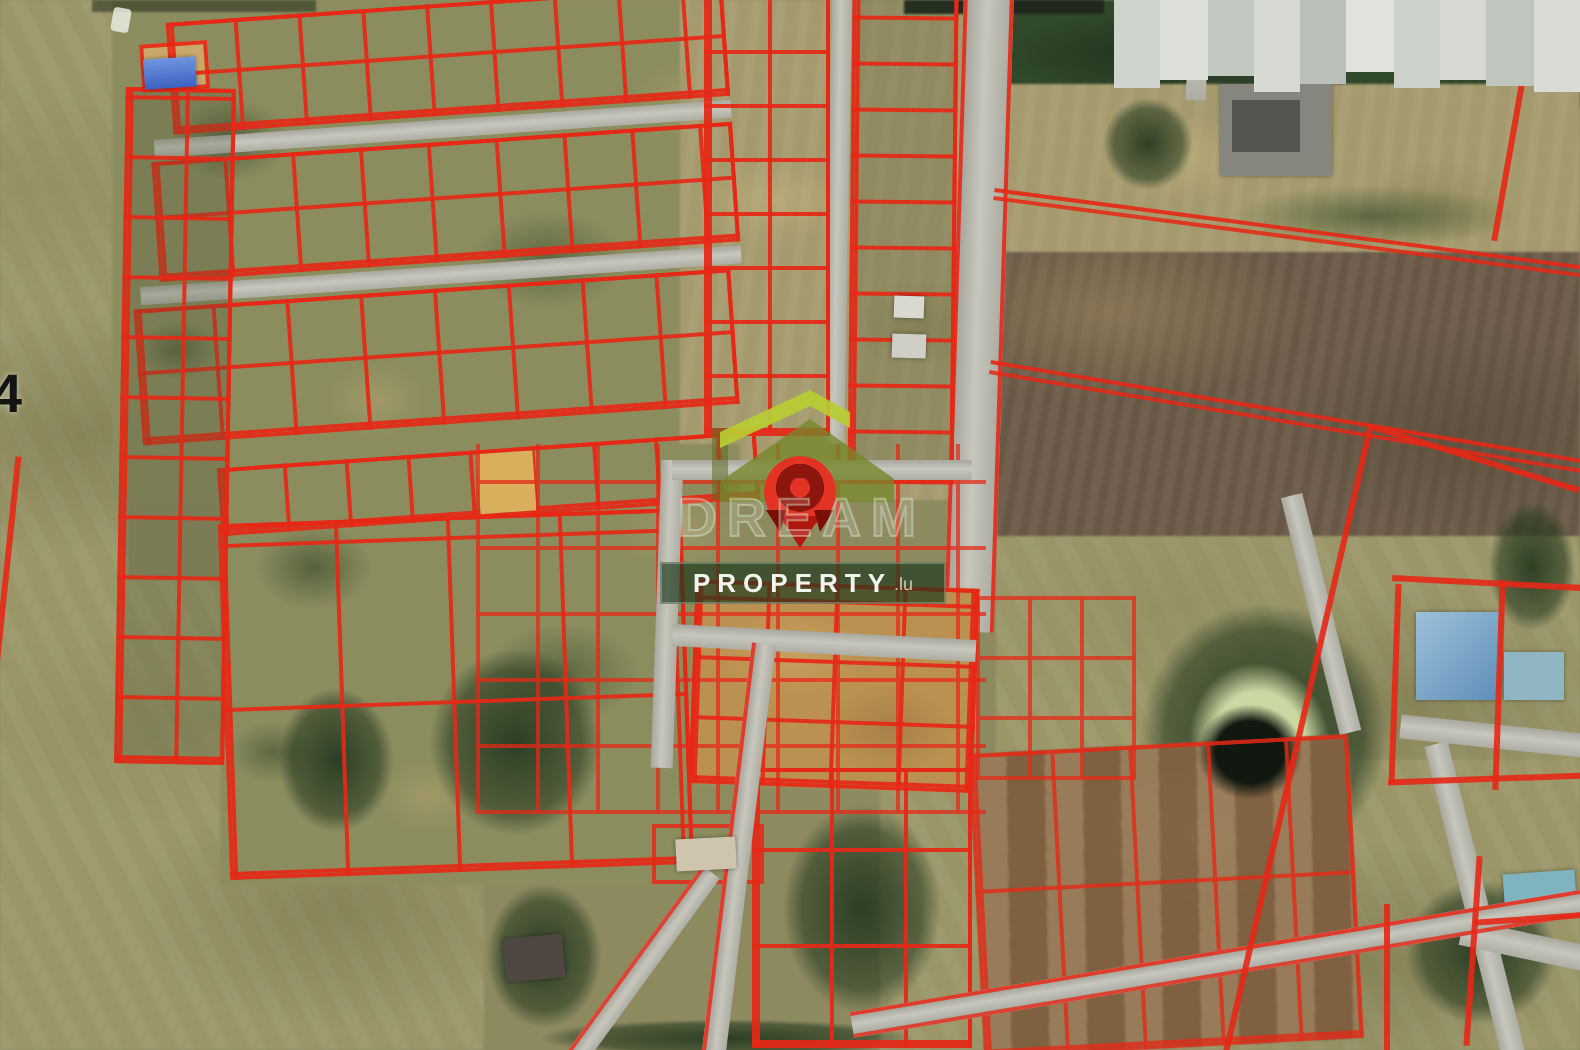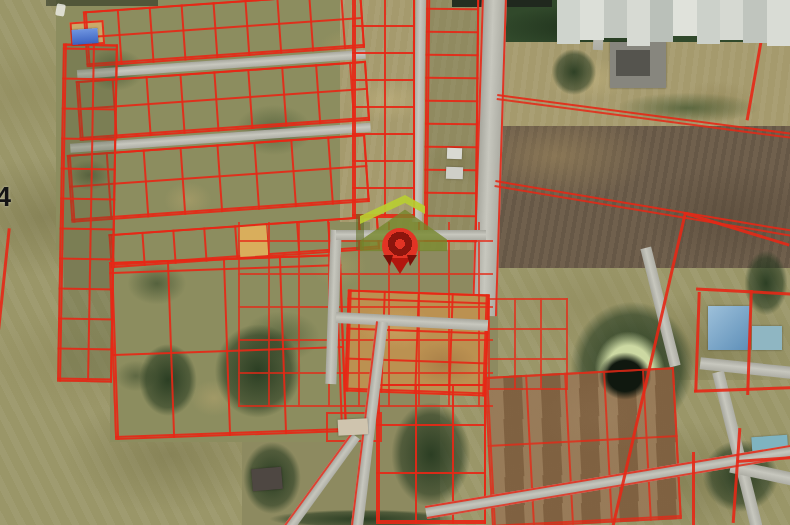--- a/index.html
+++ b/index.html
@@ -203,15 +203,20 @@
     <div class="abs" style="left:26px;top:0;width:100px;height:34px;opacity:.92;background:#b9cd32;
          clip-path:polygon(8px 24px,53px 3px,73px 14px,73px 22px,53px 11px,8px 32px);"></div>
 
     <div class="abs" style="left:56px;top:36px;width:36px;height:50px;">
       <div class="abs" style="left:0;top:0;width:36px;height:36px;border-radius:50%;
            background:radial-gradient(circle at 50% 44%,#e23324 0 5px,#8c150d 5px 12px,#e23324 12px);"></div>
       <div class="abs" style="left:8px;top:30px;width:0;height:0;border-left:10px solid transparent;border-right:10px solid transparent;border-top:16px solid #b2170e;"></div>
       <div class="abs" style="left:1px;top:27px;width:0;height:0;border-left:7px solid transparent;border-right:3px solid transparent;border-top:11px solid #7a0f08;"></div>
       <div class="abs" style="left:25px;top:27px;width:0;height:0;border-left:3px solid transparent;border-right:7px solid transparent;border-top:11px solid #7a0f08;"></div>
     </div>
+    <div id="wm-word" class="abs" style="left:0;top:52px;width:150px;">DREAM</div>
+    <div id="wm-bar" class="abs" style="left:4px;top:89px;width:143px;height:21px;">
+      <span class="t">PROPERTY</span>
+        <span class="s">.lu</span>
+    </div>
   </div>
 
 </div>
 
 </body></html>

